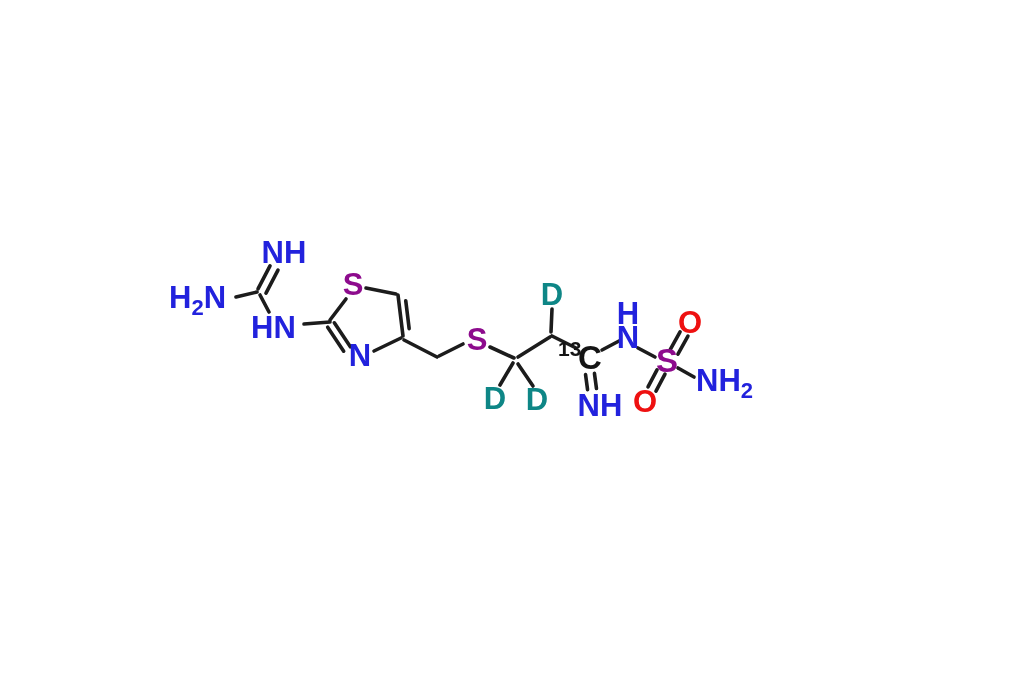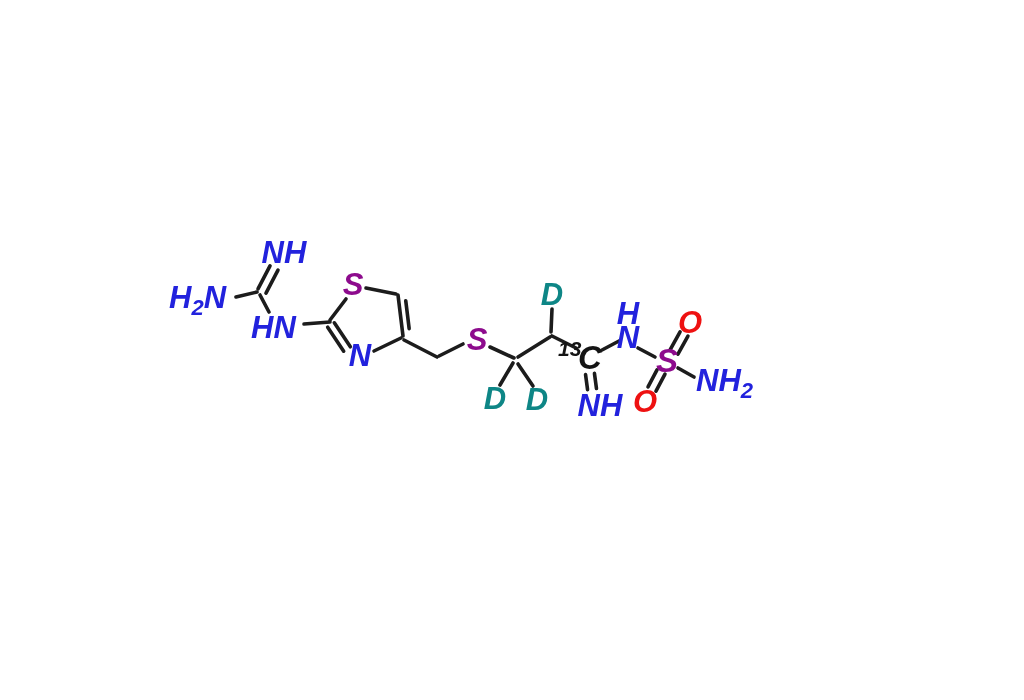--- a/index.html
+++ b/index.html
@@ -7,21 +7,20 @@
     padding: 0;
     background: #ffffff;
   }
   .page {
     position: relative;
     width: 1024px;
     height: 552px;
     background: #d946ef;
     overflow: hidden;
     font-family: "Liberation Sans", sans-serif;
-    font-style: italic;
   }
   svg text {
     font-family: "Liberation Sans", sans-serif;
     font-weight: bold;
   }
 </style>
 </head>
 <body>
 
 <div class="page">

